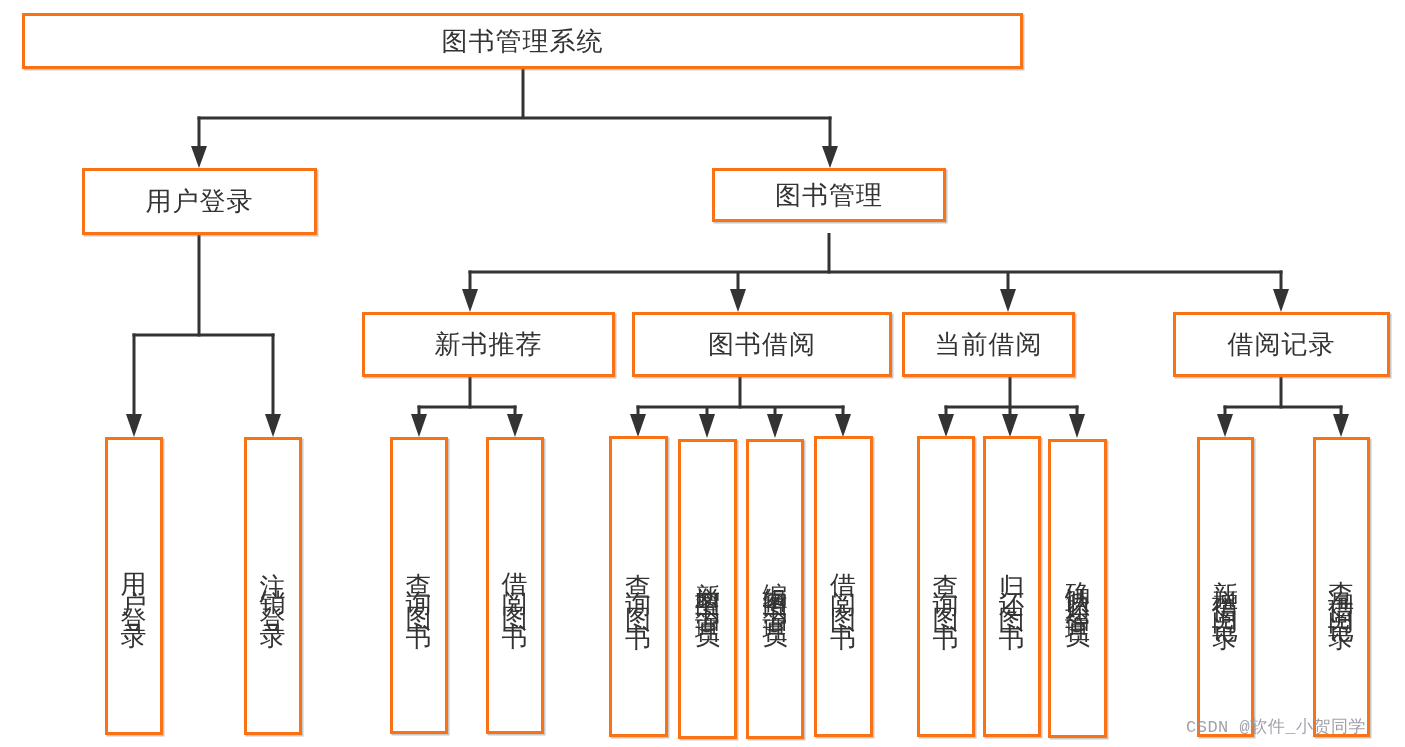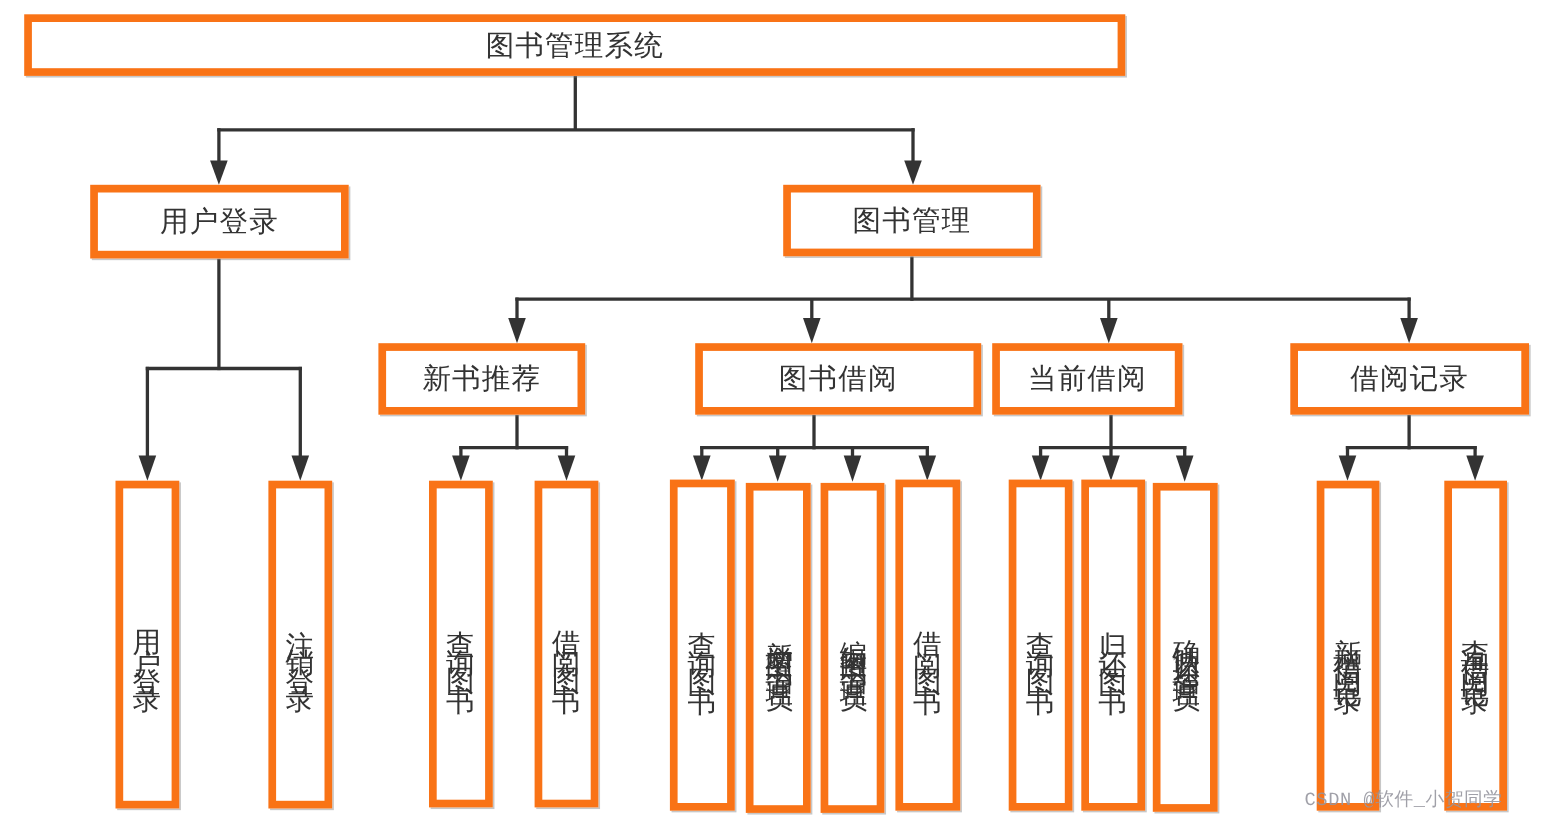--- a/index.html
+++ b/index.html
@@ -16,21 +16,21 @@
   }
   .wires {
     position: absolute; left: 0; top: 0;
     width: 1405px; height: 747px;
     z-index: 1;
   }
   .node {
     position: absolute;
     box-sizing: border-box;
     background: #ffffff;
-    border: 7px solid #f97316;
+    border: 3px solid #f97316;
     box-shadow: 1.5px 1.5px 0 rgba(130,130,130,0.45);
     display: flex;
     align-items: center;
     justify-content: center;
     color: #333333;
     z-index: 2;
   }
   .node span { display: block; }
   .h-label { font-size: 26px; letter-spacing: 1px; white-space: nowrap; }
   .v-label {
@@ -129,25 +129,25 @@
     </g>
   </svg>
 
   <div class="node" style="left:22px; top:13px; width:1001px; height:56px">
     <span class="h-label">图书管理系统</span>
   </div>
 
   <div class="node" style="left:82px; top:168px; width:235px; height:67px">
     <span class="h-label">用户登录</span>
   </div>
-  <div class="node" style="left:712px; top:168px; width:234px; height:65px">
+  <div class="node" style="left:712px; top:168px; width:234px; height:54px">
     <span class="h-label">图书管理</span>
   </div>
 
-  <div class="node" style="left:344px; top:312px; width:188px; height:65px">
+  <div class="node" style="left:362px; top:312px; width:253px; height:65px">
     <span class="h-label">新书推荐</span>
   </div>
   <div class="node" style="left:632px; top:312px; width:260px; height:65px">
     <span class="h-label">图书借阅</span>
   </div>
   <div class="node" style="left:902px; top:312px; width:173px; height:65px">
     <span class="h-label">当前借阅</span>
   </div>
   <div class="node" style="left:1173px; top:312px; width:217px; height:65px">
     <span class="h-label">借阅记录</span>

